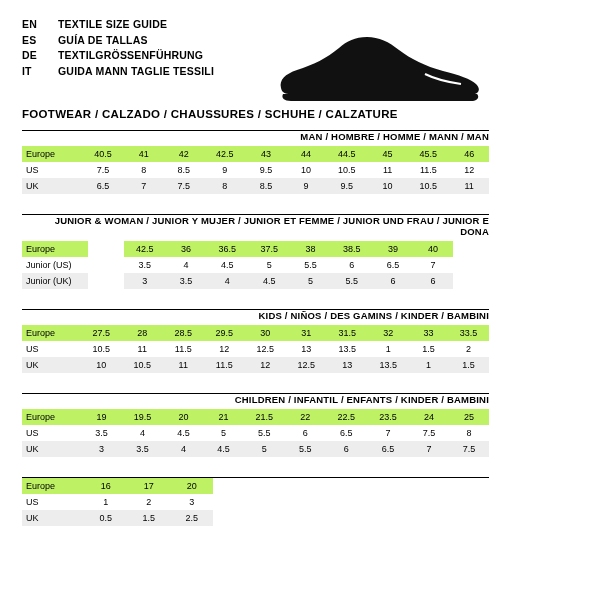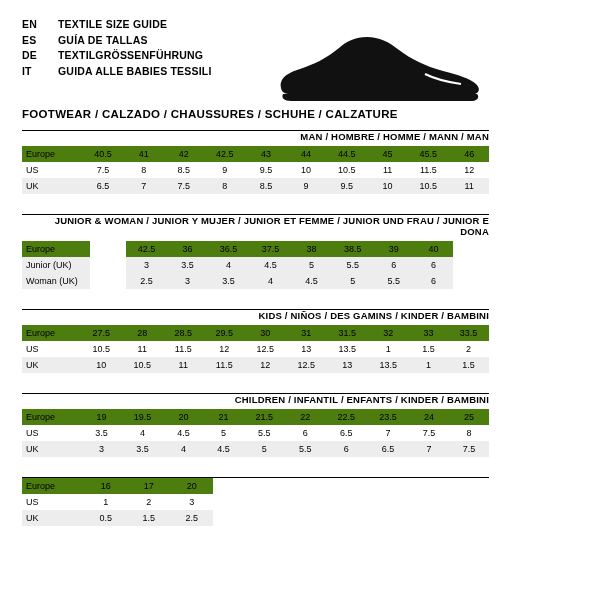--- a/index.html
+++ b/index.html
@@ -79,21 +79,21 @@
     line-height: 16px;
     text-align: center;
     padding: 0;
     white-space: nowrap;
   }
   table.sz td.lbl {
     text-align: left;
     padding-left: 4px;
   }
   tr.shaded td {
-    background: #4d7c0f;
+    background: #bef264;
   }
   tr.alt td {
     background: #ededed;
   }
   .sep {
     border-top: 1px solid #000000;
     margin-top: 6px;
   }
   
   col.c0 { width: 74px; }
@@ -114,21 +114,21 @@
         <tr>
           <td class="lang-code">ES</td>
           <td class="lang-text">GUÍA DE TALLAS</td>
         </tr>
         <tr>
           <td class="lang-code">DE</td>
           <td class="lang-text">TEXTILGRÖSSENFÜHRUNG</td>
         </tr>
         <tr>
           <td class="lang-code">IT</td>
-          <td class="lang-text">GUIDA ALLE BABIES TESSILI</td>
+          <td class="lang-text">GUIDA MANN TAGLIE TESSILI</td>
         </tr>
       </tbody>
     </table>
 
     <div class="shoe-wrap">
       <svg width="210" height="72" viewBox="0 0 210 72" xmlns="http://www.w3.org/2000/svg">
         <path d="M6,54 C4,46 10,40 22,36 C38,31 52,24 64,14 C72,7 80,3 92,3 C104,3 114,8 124,16 C136,25 150,32 168,37 C184,41 196,45 201,50 C205,54 205,58 200,60 L16,60 C9,60 7,58 6,54 Z" fill="#111111"></path>
         <path d="M8,60 L202,60 C204,62 204,66 198,67 L16,67 C9,67 6,64 8,60 Z" fill="#111111"></path>
         <path d="M150,40 C158,44 172,48 186,50" stroke="#ffffff" stroke-width="2" fill="none"></path>
       </svg>
@@ -222,43 +222,43 @@
               <td>42.5</td>
               <td>36</td>
               <td>36.5</td>
               <td>37.5</td>
               <td>38</td>
               <td>38.5</td>
               <td>39</td>
               <td>40</td>
               <td style="background: rgb(255, 255, 255);"></td>
             </tr>
+            <tr class="">
+              <td class="lbl">Junior (US)</td>
+              <td style="background: rgb(255, 255, 255);"></td>
+              <td>3.5</td>
+              <td>4</td>
+              <td>4.5</td>
+              <td>5</td>
+              <td>5.5</td>
+              <td>6</td>
+              <td>6.5</td>
+              <td>7</td>
+              <td style="background: rgb(255, 255, 255);"></td>
+            </tr>
             <tr class="alt">
               <td class="lbl">Junior (UK)</td>
               <td style="background: rgb(255, 255, 255);"></td>
               <td>3</td>
               <td>3.5</td>
               <td>4</td>
               <td>4.5</td>
               <td>5</td>
               <td>5.5</td>
               <td>6</td>
-              <td>6</td>
-              <td style="background: rgb(255, 255, 255);"></td>
-            </tr>
-            <tr class="alt">
-              <td class="lbl">Woman (UK)</td>
-              <td style="background: rgb(255, 255, 255);"></td>
-              <td>2.5</td>
-              <td>3</td>
-              <td>3.5</td>
-              <td>4</td>
-              <td>4.5</td>
-              <td>5</td>
-              <td>5.5</td>
               <td>6</td>
               <td style="background: rgb(255, 255, 255);"></td>
             </tr>
           </tbody>
         </table>
       </div>
       <div class="block">
         <div class="sep"></div>
         <div class="block-title">KIDS / NIÑOS / DES GAMINS / KINDER / BAMBINI</div>
         <table class="sz">

